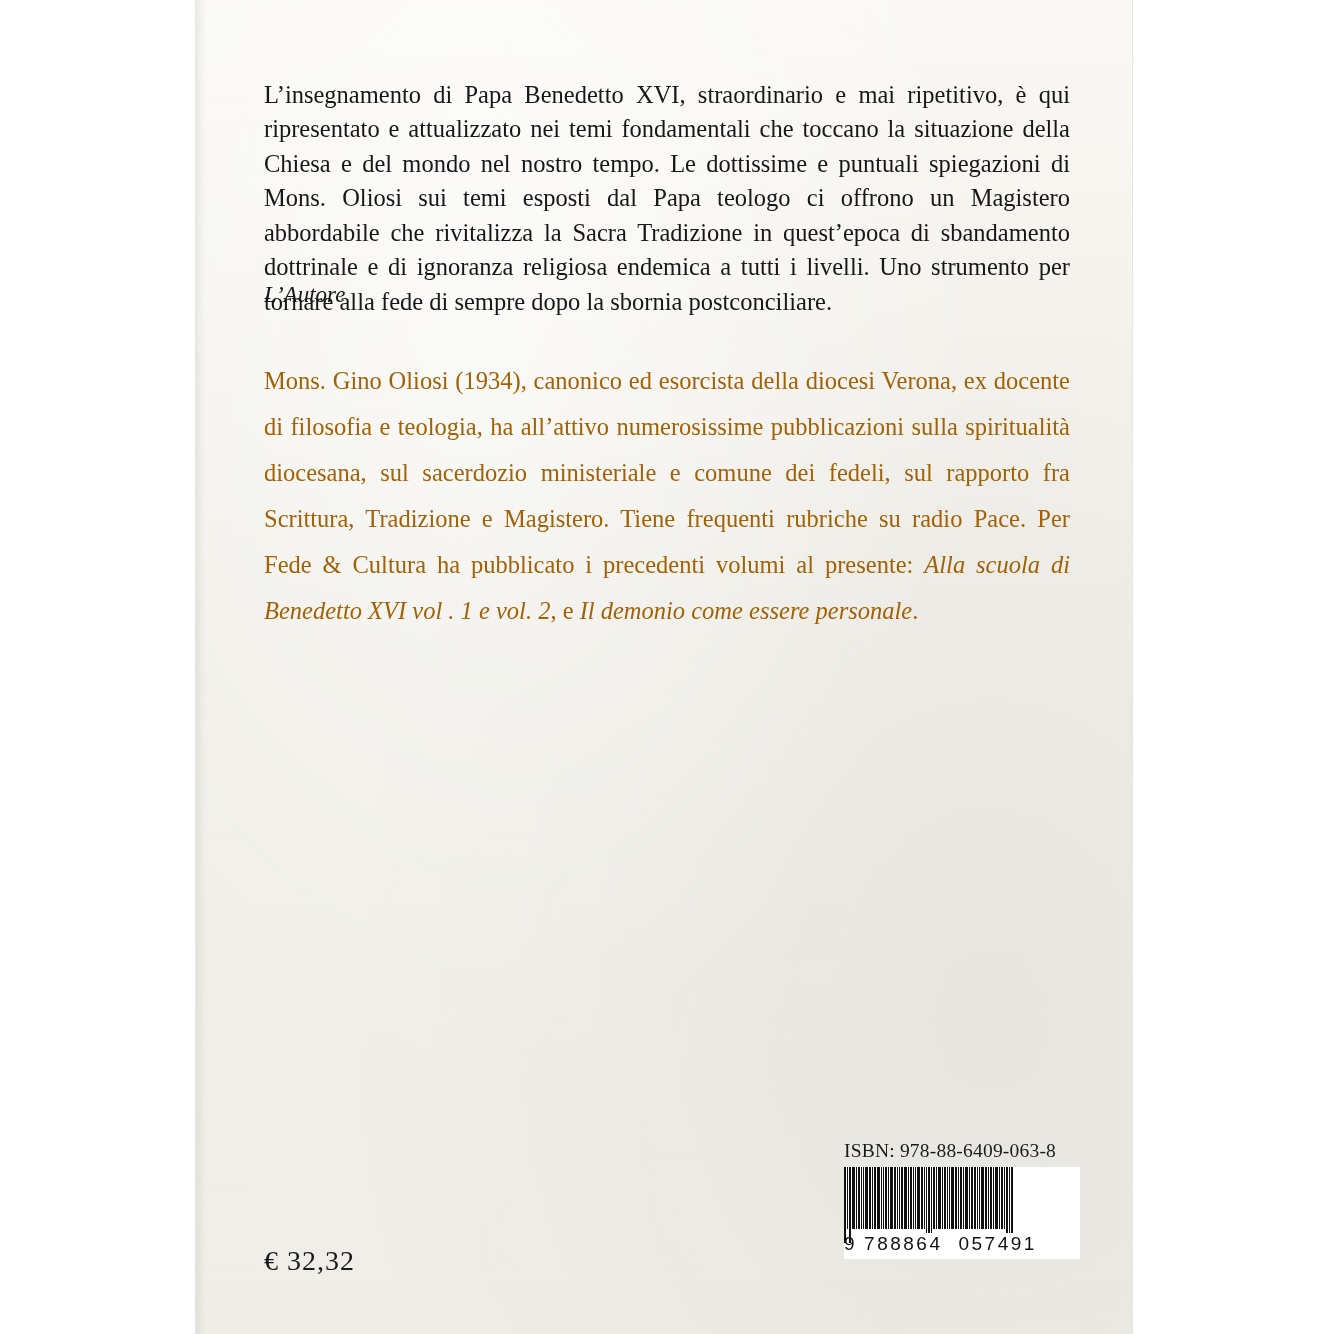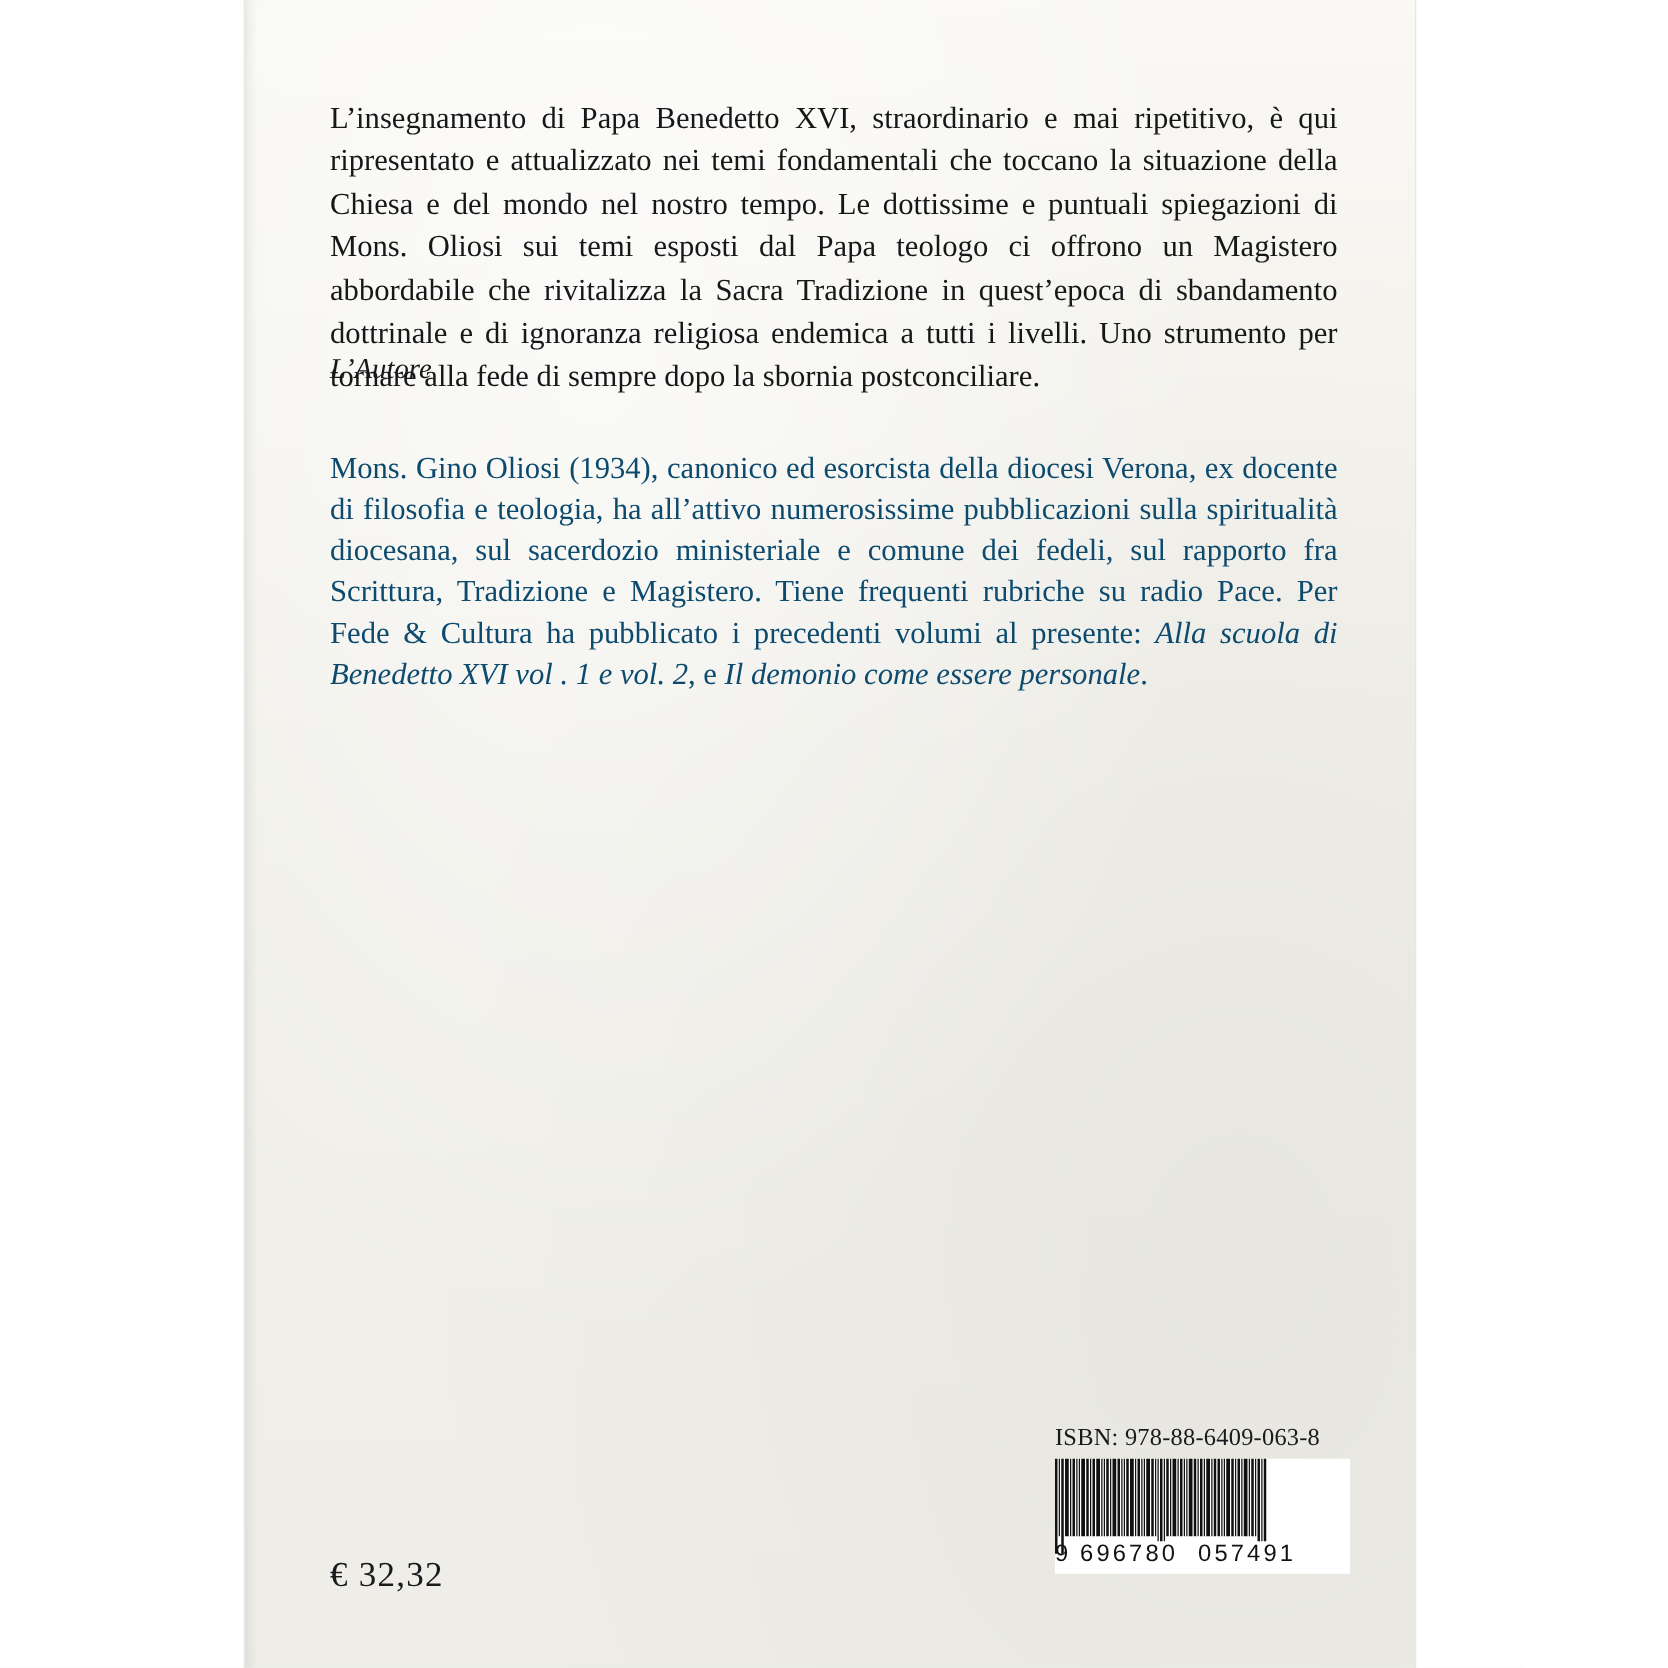--- a/index.html
+++ b/index.html
@@ -71,22 +71,22 @@
     font-style: italic;
     color: #17171a;
   }
 
   .author-bio {
     position: absolute;
     left: 68px;
     top: 333px;
     width: 806px;
     font-size: 24.5px;
-    line-height: 33px;
-    color: #0c4a6e;
+    line-height: 46px;
+    color: #a16207;
     text-align: justify;
   }
   .author-bio i { font-style: italic; }
 
   .price {
     position: absolute;
     left: 68px;
     top: 1245px;
     font-size: 28px;
     letter-spacing: 1px;
@@ -233,20 +233,20 @@
             <i style="width:3px"></i>
           <i style="width:1px"></i>
             <i style="width:2px"></i>
             <i style="width:1px"></i>
           <i class="tall" style="width:2px"></i>
             <i class="tall" style="width:1px"></i>
             <i class="tall" style="width:2px"></i>
         </div>
         <div class="barcode-digits">
           <span class="lead">9</span>
-          <span class="grp left">696780</span>
+          <span class="grp left">788864</span>
           <span class="grp">057491</span>
         </div>
       </div>
     </div>
 
   </div>
 </div>
 
 </body></html>

